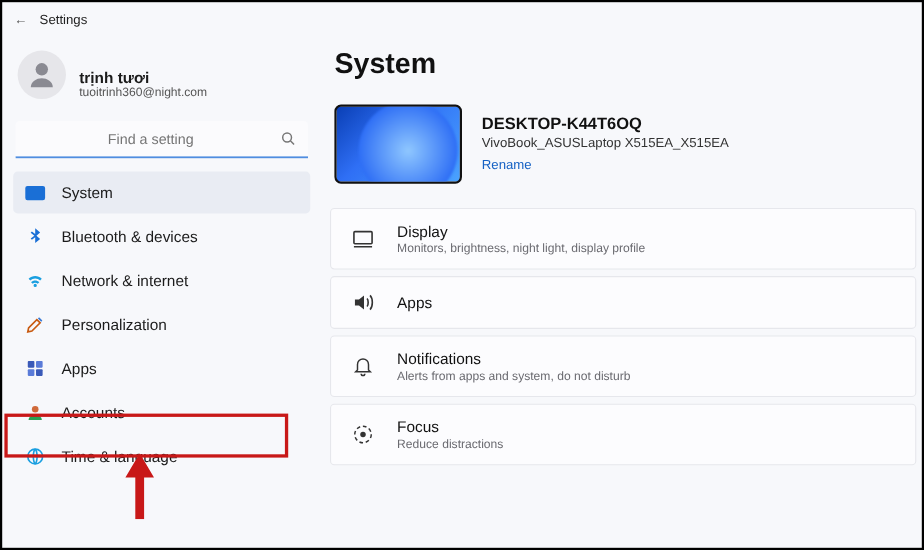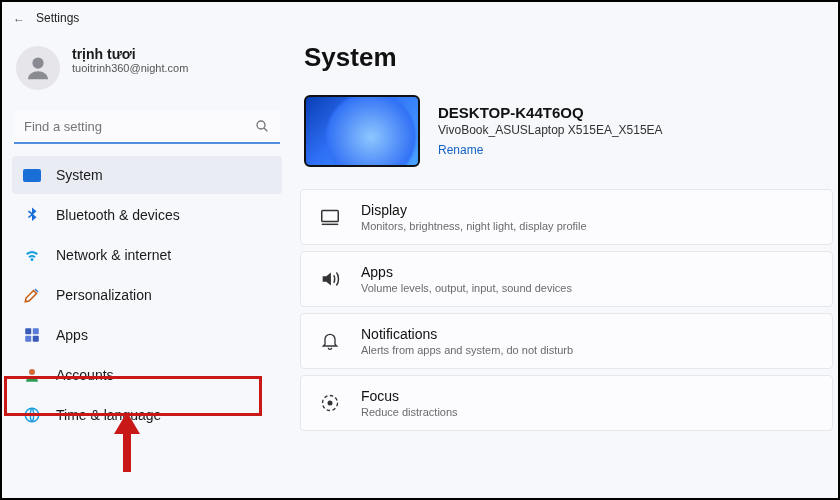--- a/index.html
+++ b/index.html
@@ -2,27 +2,27 @@
 <html><head>
 <meta charset="utf-8">
 <style>
   * { box-sizing: border-box; margin: 0; padding: 0; font-family: "Segoe UI", Arial, sans-serif; }
   html, body { width: 840px; height: 500px; overflow: hidden; background:#fff; }
   .frame { width:840px; height:500px; border:2px solid #000; position:relative; background:#f7f8fb; }
   .titlebar { display:flex; align-items:center; height:32px; padding:0 8px; font-size:12px; color:#222; }
   .titlebar .back { width:18px; text-align:center; color:#555; margin-right:8px; }
   .body { display:flex; height:calc(100% - 32px); }
   .sidebar { width:290px; padding:8px 10px 0 10px; display:flex; flex-direction:column; position:relative; }
-  .profile { display:flex; align-items:flex-start; gap:12px; padding:4px 4px 14px 4px; }
+  .profile { display:flex; align-items:flex-end; gap:12px; padding:4px 4px 14px 4px; }
   .avatar { width:44px; height:44px; border-radius:50%; background:#e6e6ea; display:flex; align-items:center; justify-content:center; }
   .avatar svg { width:30px; height:30px; fill:#8a8a92; }
   .profile .name { font-size:14px; font-weight:600; color:#1b1b1b; }
   .profile .email { font-size:11px; color:#555; }
   .search { position:relative; margin:6px 2px 12px 2px; }
-  .search input { width:100%; height:34px; border:none; border-bottom:2px solid #4f8de0; background:#fbfbfd; border-radius:4px 4px 0 0; padding:0 30px 0 10px; font-size:13px; outline:none; color:#333; }
+  .search input { width:100%; height:34px; border:none; border-bottom:2px solid #4f8de0; background:#fbfbfd; border-radius:4px 4px 0 0; padding:0 30px 0 10px; font-size:13px; outline:none; color:#333;text-align:center; }
   .search .mag { position:absolute; right:10px; top:8px; color:#777; }
   .navlist { display:flex; flex-direction:column; gap:2px; }
   .navitem { display:flex; align-items:center; gap:14px; height:38px; padding:0 10px; border-radius:4px; font-size:14px; color:#1b1b1b; cursor:pointer; }
   .navitem.selected { background:#e9ecf3; }
   .navitem .ic { width:20px; height:20px; display:flex; align-items:center; justify-content:center; }
   .highlight-box { position:absolute; border:3px solid #c81818; pointer-events:none; }
   .arrow-annot { position:absolute; pointer-events:none; }
 
   .main { flex:1; padding:8px 0 0 8px; overflow:hidden; }
   .main h1 { font-size:26px; font-weight:600; color:#111; margin:0 0 22px 4px; }
@@ -186,21 +186,20 @@
 
         <div class="card">
           <span class="cic">
             <svg width="22" height="22" viewBox="0 0 24 24" fill="none" stroke="#333" stroke-width="1.6">
                 <path d="M4 9v6h4l5 4V5L8 9H4z" fill="#333" stroke="none"></path>
                 <path d="M16 8c1.5 1.5 1.5 6.5 0 8M19 5c3 3 3 11 0 14"></path>
               </svg>
           </span>
           <div>
             <div class="ct">Apps</div>
-            <div class="cd">Volume levels, output, input, sound devices</div>
           </div>
         </div>
 
         <div class="card">
           <span class="cic">
             <svg width="20" height="20" viewBox="0 0 24 24" fill="none" stroke="#333" stroke-width="1.6">
                 <path d="M6 16V10a6 6 0 1112 0v6l2 2H4l2-2z"></path>
                 <path d="M10 20a2 2 0 004 0"></path>
               </svg>
           </span>

